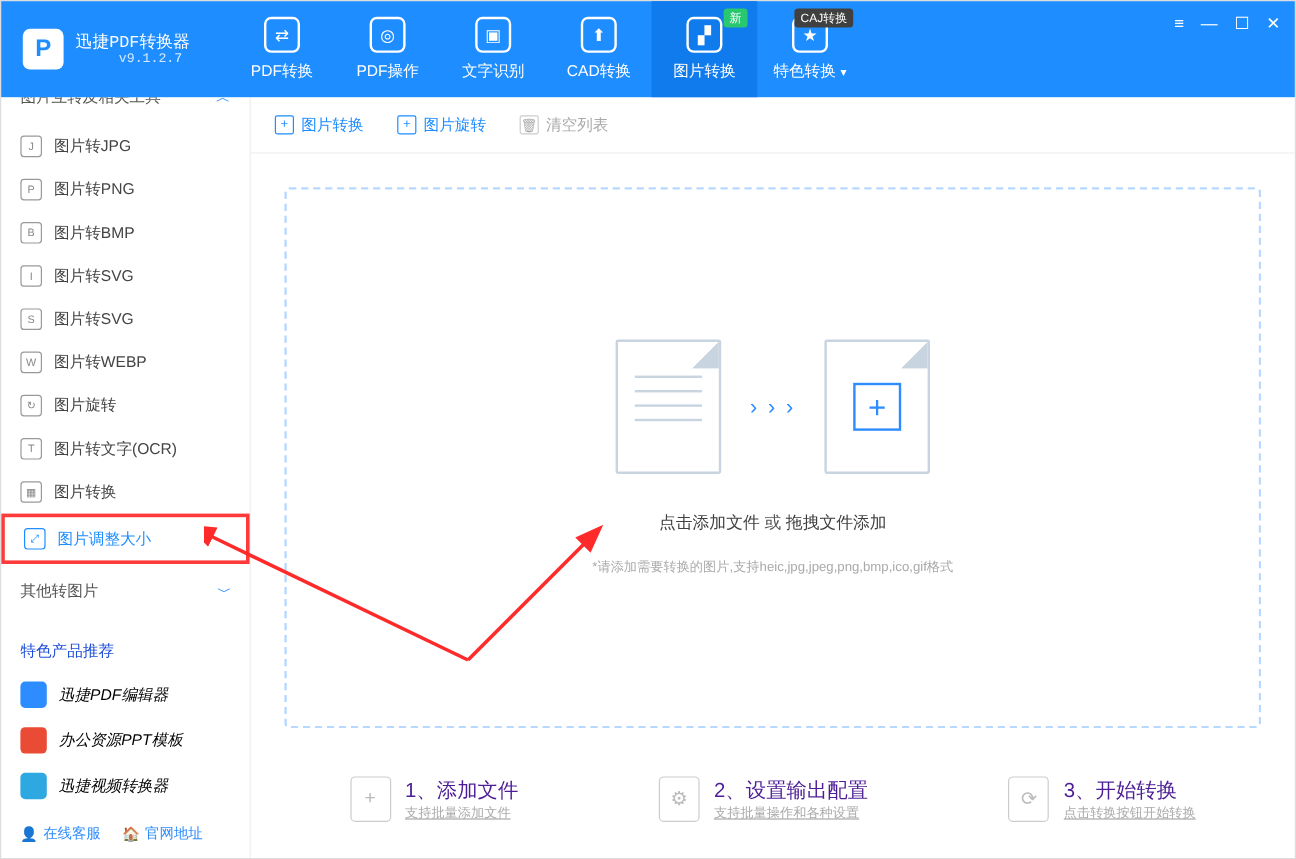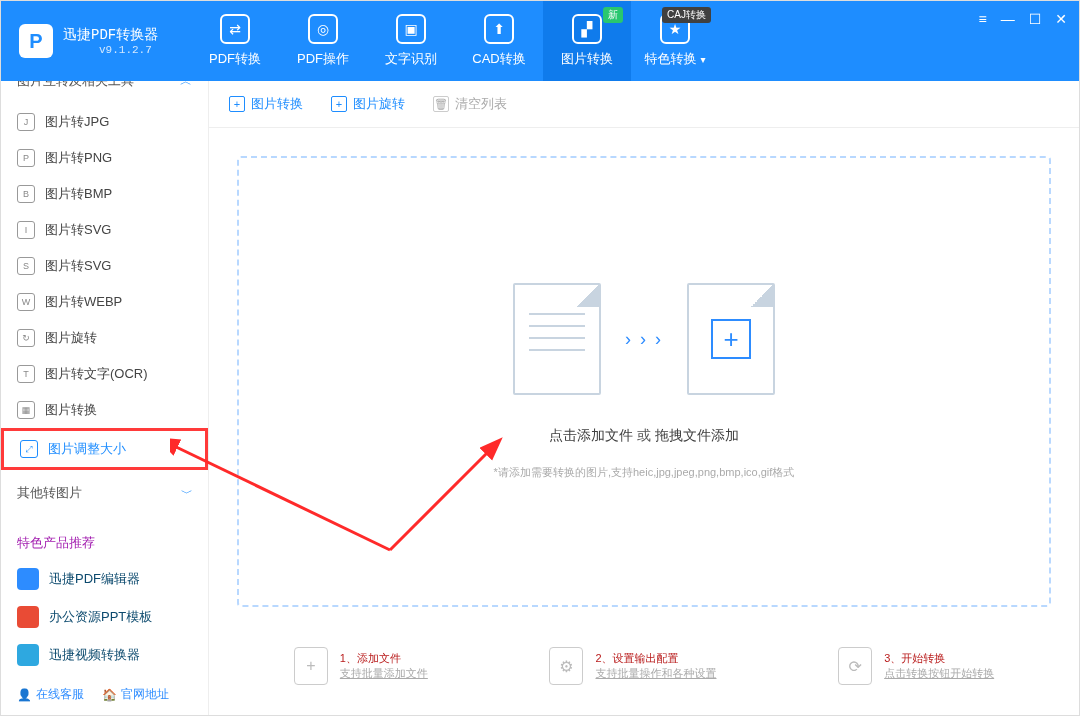--- a/index.html
+++ b/index.html
@@ -27,22 +27,22 @@
 
 .body { flex: 1; display: flex; overflow: hidden; }
 .sidebar { width: 208px; border-right: 1px solid #eee; display: flex; flex-direction: column; justify-content: flex-end; }
 .side-group { padding: 14px 16px; display: flex; justify-content: space-between; align-items: center; color: #555; cursor: pointer; font-size: 13px; }
 .side-caret { color: #1e8dff; font-size: 12px; }
 .side-list { }
 .side-item { padding: 9px 16px; display: flex; align-items: center; cursor: pointer; color: #444; }
 .side-item .icon { width: 18px; height: 18px; border: 1.2px solid #999; border-radius: 3px; display: flex; align-items: center; justify-content: center; margin-right: 10px; font-size: 9px; color: #888; }
 .side-item.highlight { border: 3px solid #ff3a3a; color: #1e8dff; }
 .side-item.highlight .icon { border-color: #1e8dff; color: #1e8dff; }
-.side-promo-title { padding: 18px 16px 8px; color: #a21caf; font-size: 13px; }
-.promo-item { padding: 8px 16px; display: flex; align-items: center; cursor: pointer; color: #0c4a6e; }
+.side-promo-title { padding: 18px 16px 8px; color: #1d4ed8; font-size: 13px; }
+.promo-item { padding: 8px 16px; display: flex; align-items: center; cursor: pointer; color: #000000; font-style: italic; }
 .promo-icon { width: 22px; height: 22px; border-radius: 4px; margin-right: 10px; }
 .promo-blue { background: #2d8cff; }
 .promo-cyan { background: #2ea8e0; }
 .promo-red { background: #e94b35; }
 .side-bottom { margin-top: auto; display: flex; gap: 18px; padding: 12px 16px; color: #2d8cff; font-size: 12px; }
 .side-bottom span { cursor: pointer; display: flex; align-items: center; gap: 4px; }
 
 .main { flex: 1; display: flex; flex-direction: column; }
 .toolbar { padding: 14px 20px; display: flex; align-items: center; gap: 28px; border-bottom: 1px solid #eee; }
 .tb-btn { display: flex; align-items: center; gap: 6px; cursor: pointer; color: #1e8dff; font-size: 13px; }
@@ -62,21 +62,21 @@
 .dz-text { font-size: 14px; color: #555; }
 .dz-text .lnk { color: #404040; cursor: pointer; }
 .dz-hint { font-size: 11px; color: #aaa; margin-top: 20px; }
 
 .arrow-svg { position: absolute; left: 170px; top: 420px; pointer-events: none; }
 
 .steps { display: flex; justify-content: space-around; padding: 12px 24px 30px; }
 .step { display: flex; align-items: center; gap: 12px; }
 .step-icon { width: 34px; height: 38px; border: 1.5px solid #ccc; border-radius: 4px; display: flex; align-items: center; justify-content: center; color: #bbb; font-size: 16px; }
 .step-text { }
-.step-title { font-size: 11px; color: #b91c1c; }
+.step-title { font-size: 17px; color: #4c1d95; }
 .step-sub { font-size: 11px; color: #aaa; text-decoration: underline; }
 </style>
 </head>
 <body>
 
 <div class="app">
   <div class="header">
     <div class="brand">
       <div class="brand-logo">P</div>
       <div class="brand-text">

